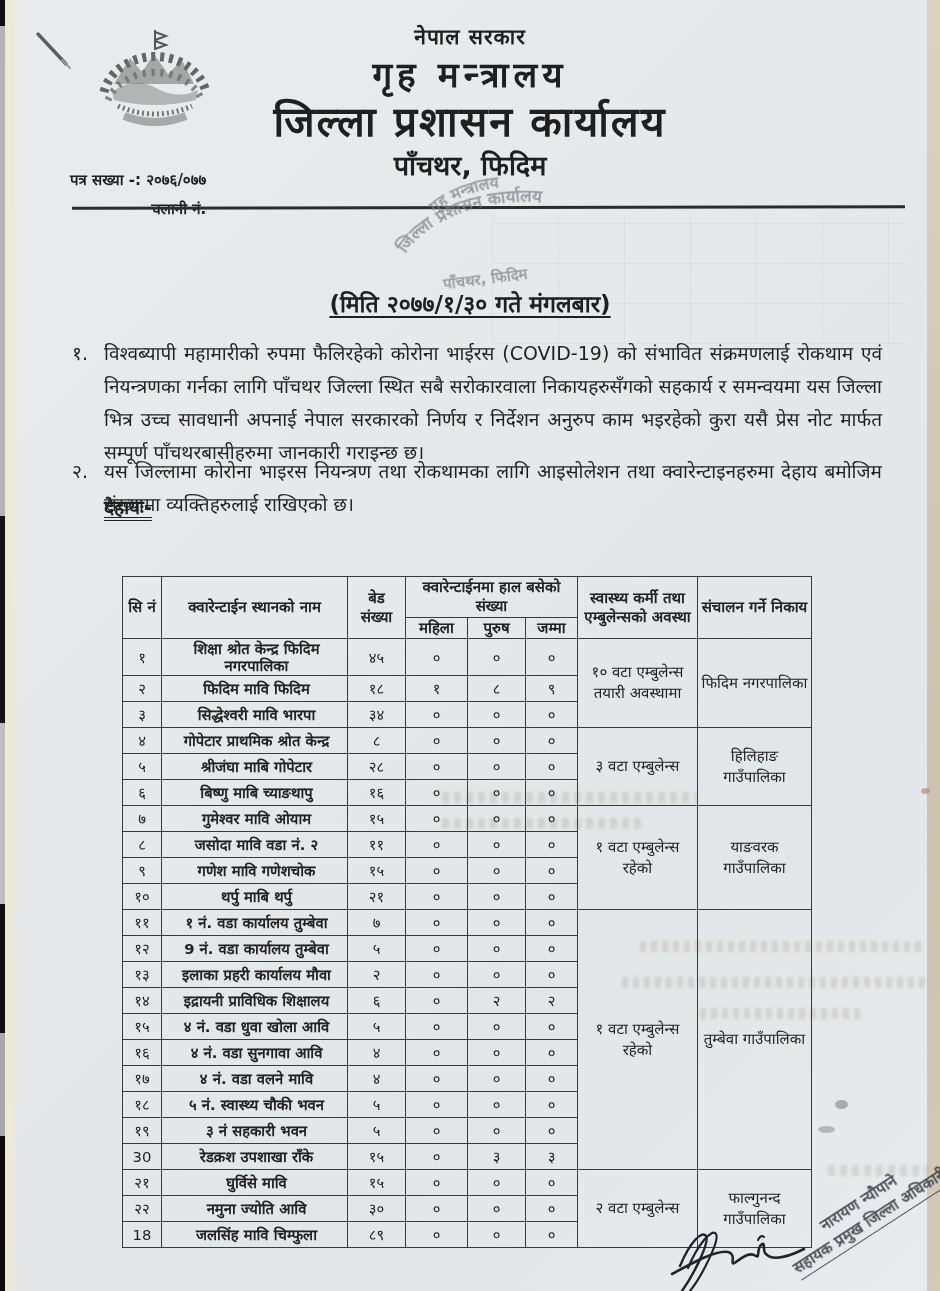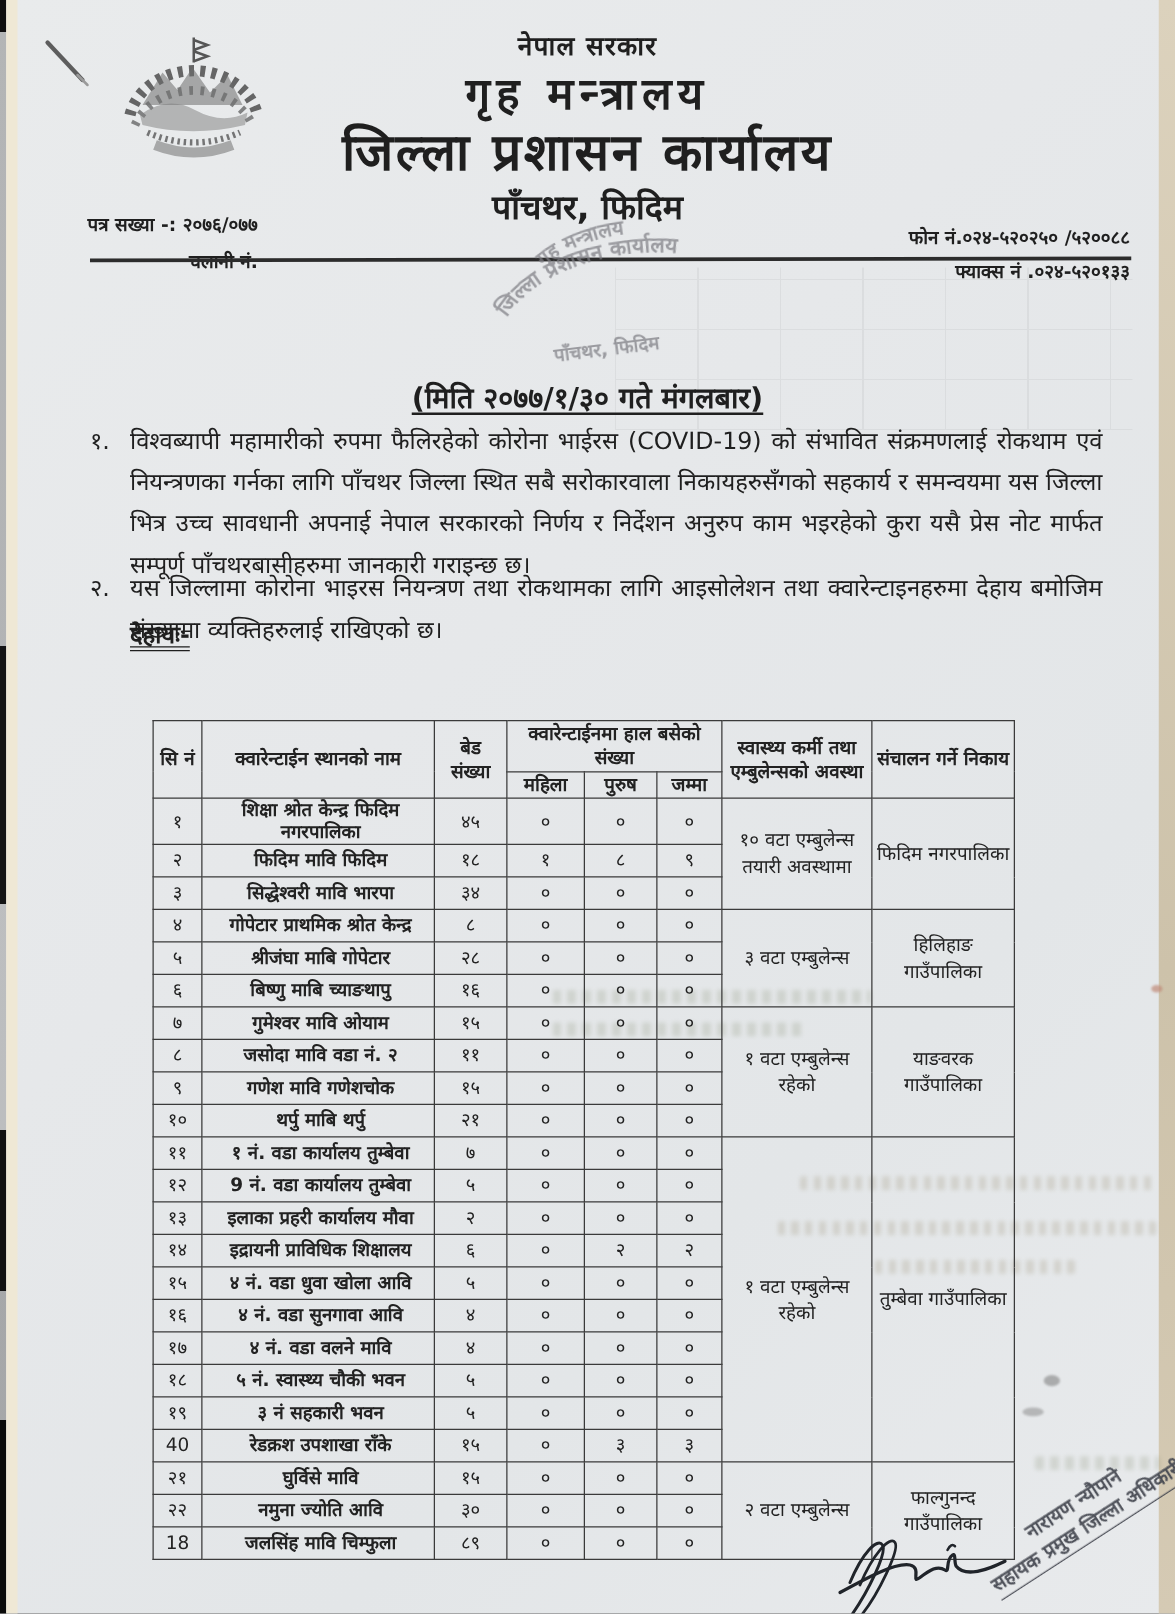--- a/index.html
+++ b/index.html
@@ -21,21 +21,21 @@
   .h-office{top:92px;font-size:41px;letter-spacing:2px;}
   .h-location{top:146px;font-size:27px;}
   .contact{right:34px;top:36px;text-align:right;font-size:12.5px;font-weight:bold;line-height:24px;font-family:"Liberation Serif","DejaVu Serif",serif;}
   .letterno{left:70px;top:166px;font-size:15px;font-weight:bold;line-height:29px;text-align:right;}
   .phoneblk{right:36px;top:177px;text-align:right;font-size:15px;font-weight:bold;line-height:27px;}
   .rule{left:72px;top:206px;width:833px;height:3px;background:#2c2c2c;transform:rotate(-.12deg);}
   
   .round-stamp{left:358px;top:152px;width:280px;height:140px;transform:rotate(-7deg);opacity:.72;filter:blur(.4px);color:#7e7e84;font-weight:bold;pointer-events:none;}
   
   .pn-title{top:247px;font-size:25px;}
-  .pn-date{top:301px;font-size:23px;text-decoration:underline;text-underline-offset:4px;}
+  .pn-date{top:287px;font-size:23px;text-decoration:underline;text-underline-offset:4px;}
   
   .para{left:72px;width:810px;display:flex;font-size:19px;line-height:33px;text-align:justify;font-weight:500;}
   .pnum{width:32px;flex:0 0 32px;}
   .p1{top:337px;} .p2{top:455px;}
   .dehaya{left:104px;top:494px;font-size:19px;font-weight:bold;text-decoration:underline double;text-underline-offset:3px;}
   
   .tblwrap{left:122px;top:576px;width:689px;}
   table{border-collapse:collapse;width:100%;table-layout:fixed;}
   th,td{border:1.5px solid #3a3a3a;padding:1px 3px;color:#222;}
   th{font-size:15px;font-weight:bold;line-height:1.25;}
@@ -88,24 +88,20 @@
   <div class="abs h-center h-ministry">गृह मन्त्रालय</div>
   <div class="abs h-center h-office">जिल्ला प्रशासन कार्यालय</div>
   <div class="abs h-center h-location">पाँचथर, फिदिम</div>
 
 
   <div class="abs letterno">
     <div>पत्र सख्या -: २०७६/०७७</div>
     <div>चलानी नं.</div>
   </div>
 
-  <div class="abs phoneblk">
-    <div>फोन नं.०२४-५२०२५० /५२००८८</div>
-    <div>फ्याक्स नं .०२४-५२०१३३</div>
-  </div>
 
   <div class="abs rule"></div>
 
   <svg class="abs round-stamp" viewBox="0 0 280 140">
     <defs>
       <path id="arc1" d="M60 72 A 90 55 0 0 1 225 66"></path>
       <path id="arc2" d="M38 104 A 110 62 0 0 1 252 96"></path>
     </defs>
     <text font-size="16" fill="#7e7e84" font-weight="bold">
       <textPath href="#arc1" startOffset="14%">गृह मन्त्रालय</textPath>
@@ -321,21 +317,21 @@
           </tr>
           <tr>
             <td class="c-sn">१९</td>
             <td class="c-name">३ नं सहकारी भवन</td>
             <td class="c-num">५</td>
             <td class="c-num">०</td>
             <td class="c-num">०</td>
             <td class="c-num">०</td>
           </tr>
           <tr>
-            <td class="c-sn">40</td>
+            <td class="c-sn">30</td>
             <td class="c-name">रेडक्रश उपशाखा राँके</td>
             <td class="c-num">१५</td>
             <td class="c-num">०</td>
             <td class="c-num">३</td>
             <td class="c-num">३</td>
           </tr>
           <tr>
             <td class="c-sn">२१</td>
             <td class="c-name">घुर्विसे मावि</td>
             <td class="c-num">१५</td>

